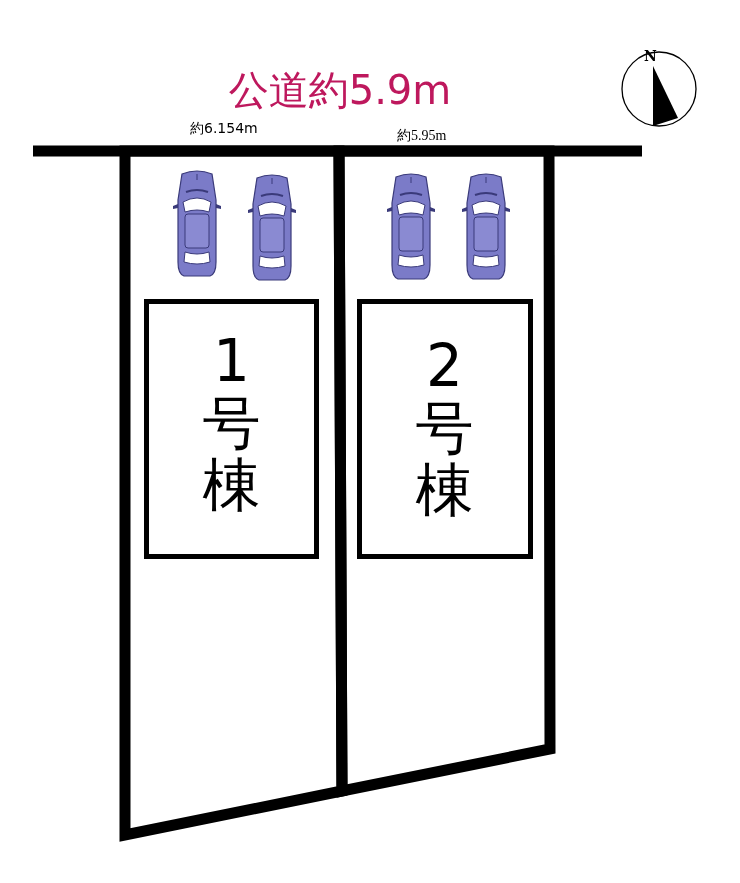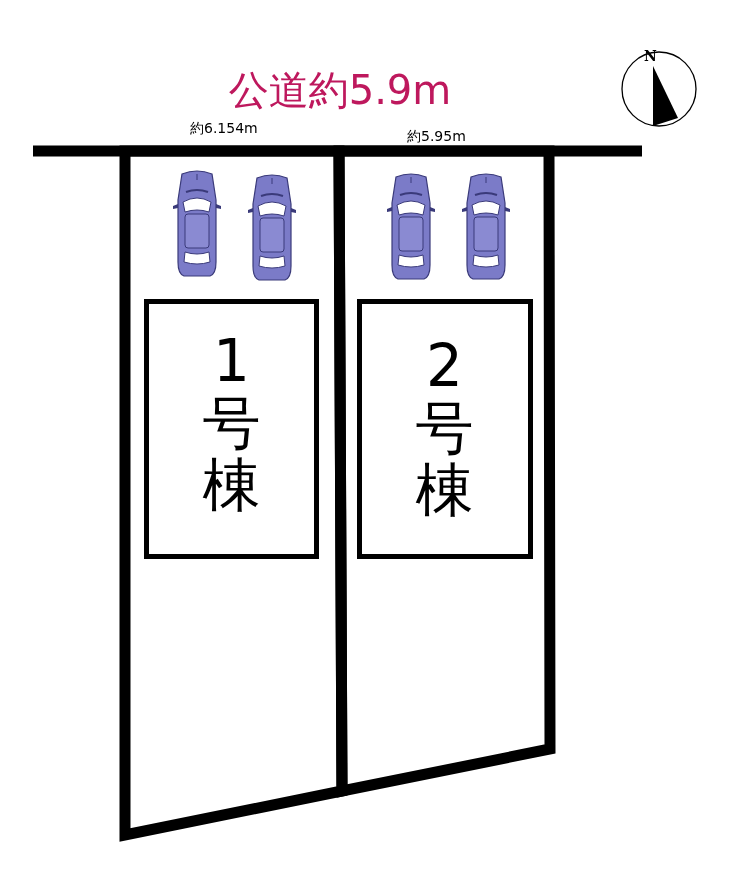--- a/index.html
+++ b/index.html
@@ -3,21 +3,21 @@
 <meta charset="utf-8">
 <style>
   html, body { margin:0; padding:0; background:#ffffff; }
   body { width:740px; height:883px; position:relative; overflow:hidden;
          font-family:"DejaVu Sans","Liberation Sans",sans-serif; }
   .abs { position:absolute; }
   #road-title { left:0; width:680px; top:66px; text-align:center;
                 font-size:40px; color:#be185d; letter-spacing:0px; line-height:48px; }
   .frontage { font-size:14px; color:#000; line-height:16px; }
   #frontage-1 { left:190px; top:120px; }
-  #frontage-2 { left:407px; top:128px; }
+  #frontage-2 { left:397px; top:128px;font-family:Liberation Serif, serif; }
   svg.plan { position:absolute; left:0; top:0; }
   .bldg-label { position:absolute; width:175px; text-align:center; color:#000;
                 font-size:58px; line-height:62px; }
   #bldg1-label { left:144px; top:330px; }
   #bldg2-label { left:357px; top:335px; }
   .compass { position:absolute; left:620px; top:50px; width:78px; height:78px; }
   .compass-n { position:absolute; left:644px; top:48px; font-family:"DejaVu Serif","Liberation Serif",serif;
                font-weight:bold; font-size:14px; color:#000; }
 </style>
 </head>

